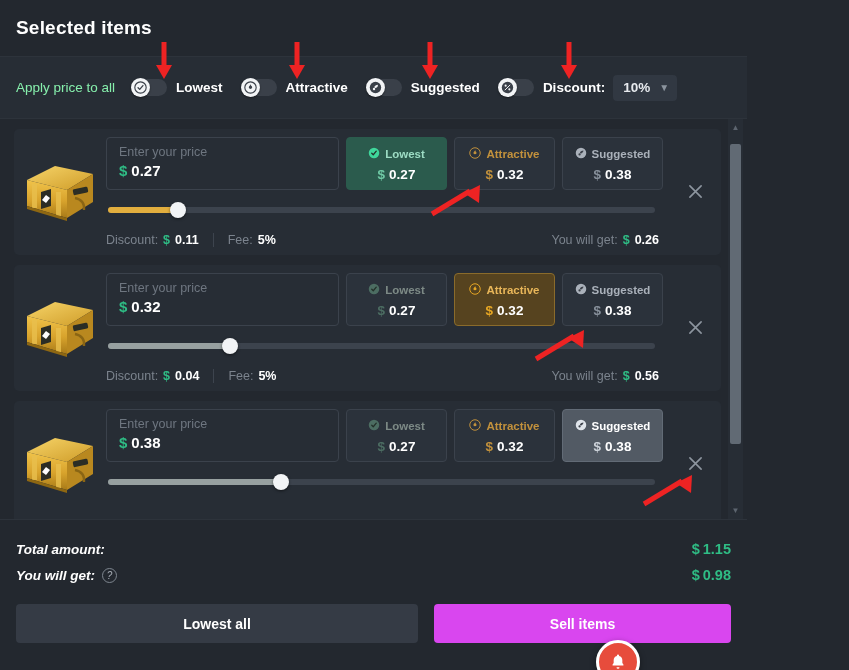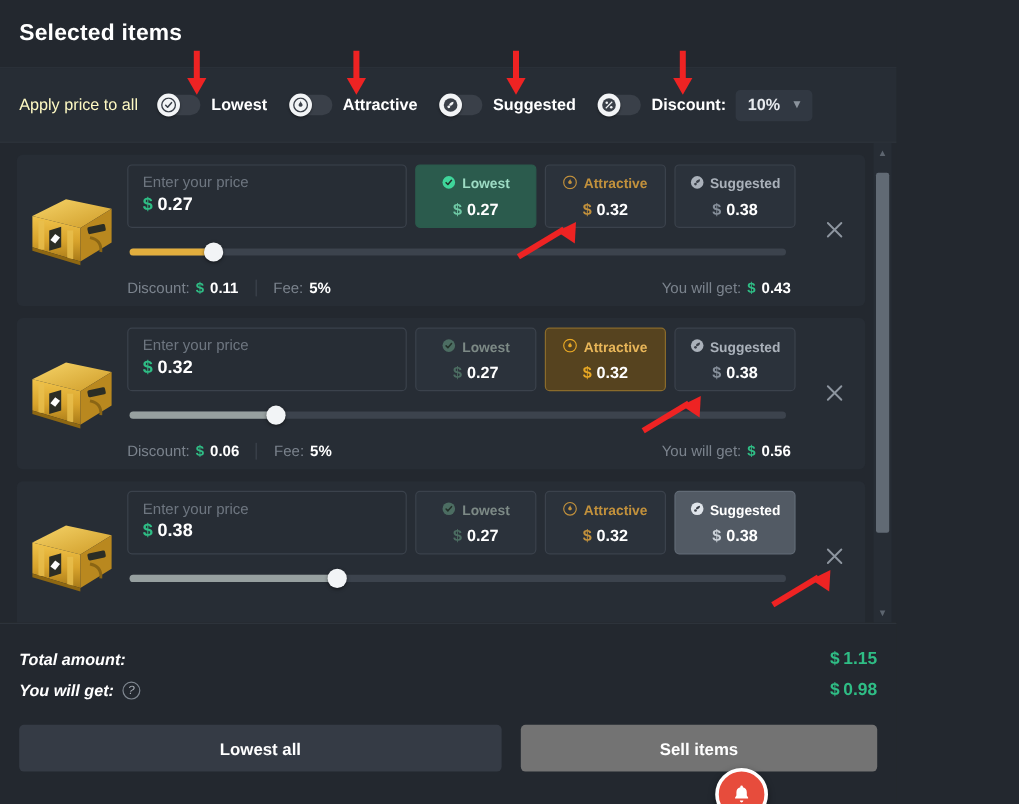--- a/index.html
+++ b/index.html
@@ -34,21 +34,21 @@
   
   .apply-bar {
     height: 62px;
     flex: 0 0 62px;
     display: flex; align-items: center;
     padding: 0 16px;
     border-bottom: 1px solid #2d333b;
     background: #272d35;
   }
   .apply-label {
-    color: #fef9c3;
+    color: #86efac;
     font-size: 13.5px;
     margin-right: 18px;
   }
   .toggle-group { display: flex; align-items: center; }
   .toggle-item { display: flex; align-items: center; margin-right: 20px; }
   .switch {
     position: relative;
     width: 34px; height: 17px;
     border-radius: 9px;
     background: #3a4049;
@@ -232,21 +232,21 @@
   }
   .sum-val { margin-left: auto; color: #2fbd85; font-size: 14.5px; font-weight: bold; }
   .sum-val .cur { margin-right: 3px; }
   .btn-row { display: flex; gap: 16px; margin-top: 16px; }
   .btn {
     height: 39px; border-radius: 4px;
     display: flex; align-items: center; justify-content: center;
     font-size: 14px; font-weight: bold;
   }
   .btn-remove { flex: 0 0 402px; background: #353b45; color: #ffffff; }
-  .btn-sell { flex: 1 1 auto; background: #737373; color: #ffffff; }
+  .btn-sell { flex: 1 1 auto; background: #d946ef; color: #ffffff; }
 
   
   .arrow { position: absolute; pointer-events: none; }
   .bell {
     position: absolute;
     right: 107px; bottom: -14px;
     width: 44px; height: 44px;
     border-radius: 50%;
     background: #e74c3c;
     border: 3px solid #ffffff;
@@ -401,21 +401,21 @@
       <div class="meta-row">
       <span class="meta-label">Discount:</span>
       <span class="meta-cur">$</span>
       <span class="meta-val">0.11</span>
       <span class="meta-sep"></span>
       <span class="meta-label">Fee:</span>
       <span class="meta-val">5%</span>
       <span class="will-get">
         <span class="meta-label">You will get:</span>
         <span class="meta-cur">$</span>
-        <span class="meta-val">0.43</span>
+        <span class="meta-val">0.26</span>
       </span>
             </div>
     </div>
     <div class="remove-x">
       <svg width="15" height="15" viewBox="0 0 16 16">
               <path d="M2 2 L14 14 M14 2 L2 14" stroke="#8d959f" stroke-width="1.7" stroke-linecap="round"></path>
             </svg>
     </div>
   </div>
         <div class="item-card">
@@ -485,21 +485,21 @@
         </div>
       </div>
       <div class="slider">
         <div class="track"></div>
         <div class="fill" style="width:123.6px; background:#97a0a0;"></div>
         <div class="thumb" style="left:123.6px;"></div>
       </div>
       <div class="meta-row">
       <span class="meta-label">Discount:</span>
       <span class="meta-cur">$</span>
-      <span class="meta-val">0.06</span>
+      <span class="meta-val">0.04</span>
       <span class="meta-sep"></span>
       <span class="meta-label">Fee:</span>
       <span class="meta-val">5%</span>
       <span class="will-get">
         <span class="meta-label">You will get:</span>
         <span class="meta-cur">$</span>
         <span class="meta-val">0.56</span>
       </span>
             </div>
     </div>

